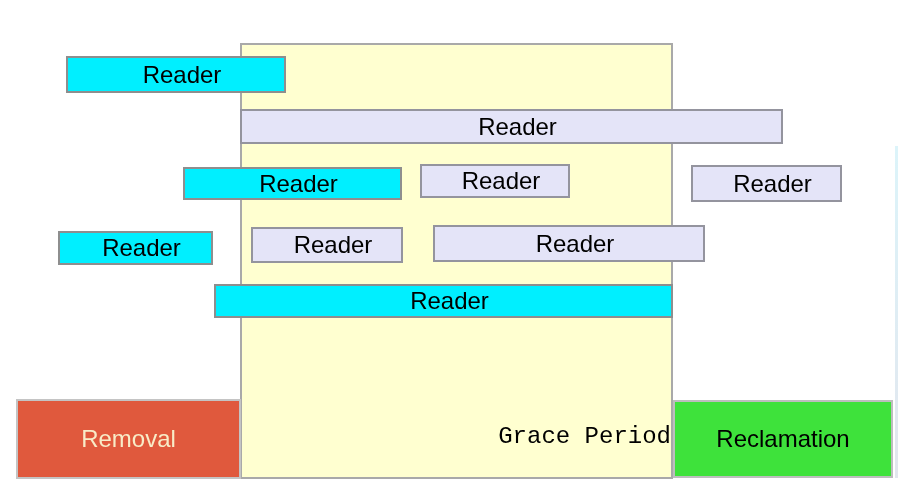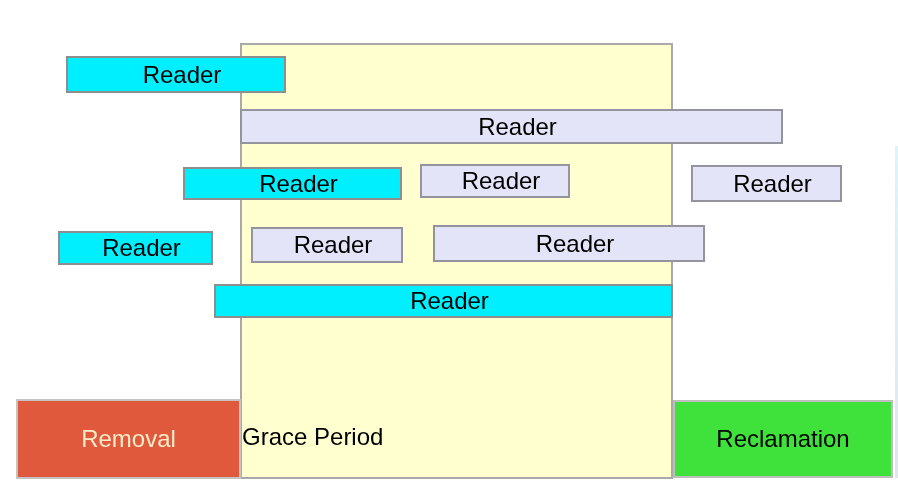--- a/index.html
+++ b/index.html
@@ -25,23 +25,24 @@
     width: 433px;
     height: 436px;
     background: #FFFFD0;
     border: 2px solid #A9A9A9;
   }
   .grace-label {
     position: absolute;
     left: 0;
     right: 0;
     top: 378px;
-    text-align: left;
+    text-align: right;
     font-size: 24px;
     color: #000000;
+    font-family: Liberation Mono, monospace;
   }
   .removal-box {
     left: 16px;
     top: 399px;
     width: 225px;
     height: 80px;
     background: #E0593D;
     border: 2px solid #C4C4C4;
     display: flex;
     align-items: center;

